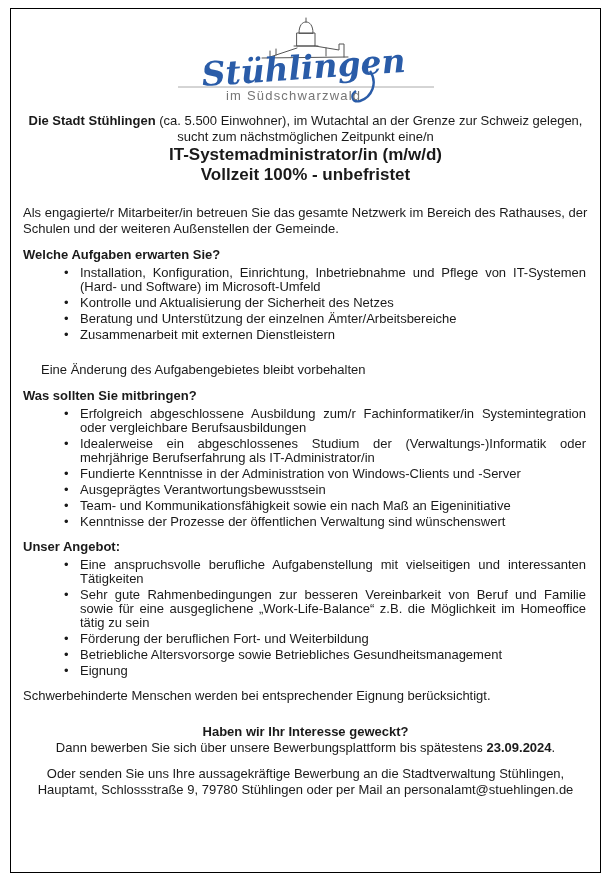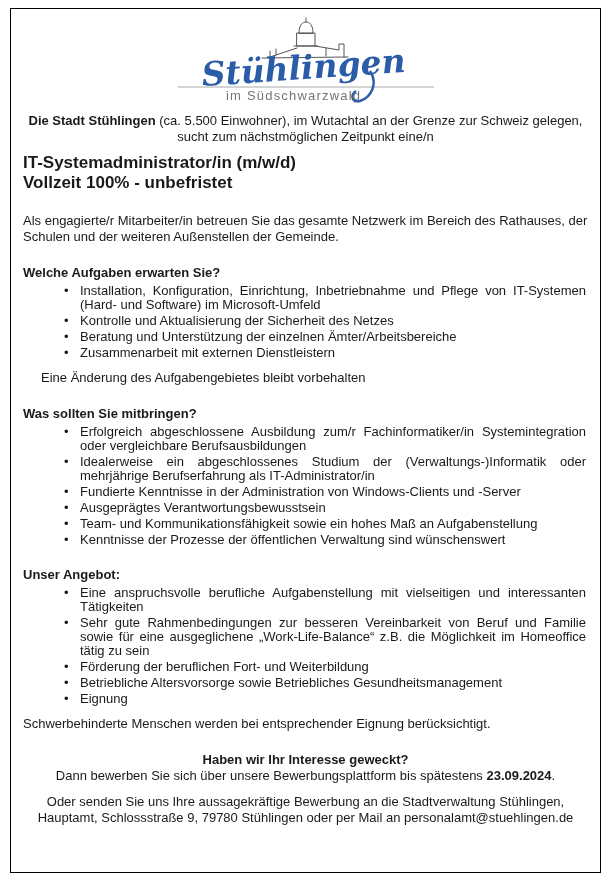--- a/index.html
+++ b/index.html
@@ -12,30 +12,30 @@
     position:absolute; left:10px; top:8px; width:591px; height:865px;
     border:1px solid #000; box-sizing:border-box;
     padding:4px 12px 0 12px; overflow:hidden;
   }
   p { margin:0; font-size:13px; line-height:16px; }
   .bold { font-weight:bold; }
   
   .logo-wrap { text-align:center; height:88px; margin-top:2px; }
   
   .intro { margin-top:10px; text-align:center; }
-  .job-title { margin-top:8px; text-align:left; font-weight:bold; font-size:17px; line-height:20px; }
+  .job-title { margin-top:0; text-align:center; font-weight:bold; font-size:17px; line-height:20px; }
   .lead { margin-top:20px; }
-  .sec-head { margin-top:20px; font-weight:bold; font-size:13px; line-height:16px; }
+  .sec-head { margin-top:10px; font-weight:bold; font-size:13px; line-height:16px; }
   ul.bullets { margin:3px 0 0 0; padding:0; list-style:none; }
   ul.bullets li {
     position:relative; margin-top:2px; padding-left:57px; padding-right:2px;
     font-size:13px; line-height:14px; text-align:justify;
   }
   ul.bullets li::before { content:"\2022"; position:absolute; left:41px; top:0; }
-  .note { margin-top:10px; padding-left:18px; }
+  .note { margin-top:20px; padding-left:18px; }
   .equality { margin-top:10px; }
   .interest-head { margin-top:20px; text-align:center; font-weight:bold; }
   .interest-line { text-align:center; }
   .postal { margin-top:10px; text-align:center; }
 </style>
 </head>
 <body>
 
 <div class="sheet">
 
@@ -82,21 +82,21 @@
     <li>Zusammenarbeit mit externen Dienstleistern</li>
   </ul>
   <p class="note">Eine Änderung des Aufgabengebietes bleibt vorbehalten</p>
 
   <p class="sec-head">Was sollten Sie mitbringen?</p>
   <ul class="bullets">
     <li>Erfolgreich abgeschlossene Ausbildung zum/r Fachinformatiker/in Systemintegration oder vergleichbare Berufsausbildungen</li>
     <li>Idealerweise ein abgeschlossenes Studium der (Verwaltungs-)Informatik oder mehrjährige Berufserfahrung als IT-Administrator/in</li>
     <li>Fundierte Kenntnisse in der Administration von Windows-Clients und -Server</li>
     <li>Ausgeprägtes Verantwortungsbewusstsein</li>
-    <li>Team- und Kommunikationsfähigkeit sowie ein hohes Maß an Aufgabenstellung</li>
+    <li>Team- und Kommunikationsfähigkeit sowie ein nach Maß an Eigeninitiative</li>
     <li>Kenntnisse der Prozesse der öffentlichen Verwaltung sind wünschenswert</li>
   </ul>
 
   <p class="sec-head">Unser Angebot:</p>
   <ul class="bullets">
     <li>Eine anspruchsvolle berufliche Aufgabenstellung mit vielseitigen und interessanten Tätigkeiten</li>
     <li>Sehr gute Rahmenbedingungen zur besseren Vereinbarkeit von Beruf und Familie sowie für eine ausgeglichene „Work-Life-Balance“ z.B. die Möglichkeit im Homeoffice tätig zu sein</li>
     <li>Förderung der beruflichen Fort- und Weiterbildung</li>
     <li>Betriebliche Altersvorsorge sowie Betriebliches Gesundheitsmanagement</li>
     <li>Eignung</li>

